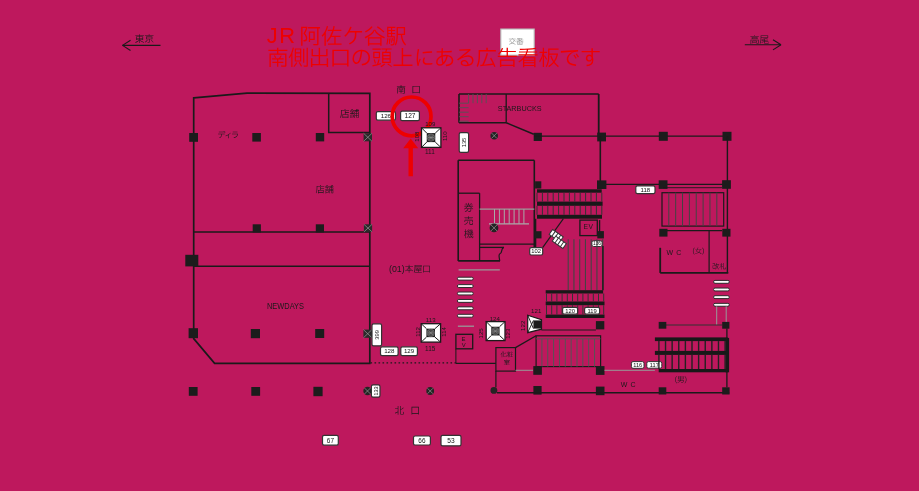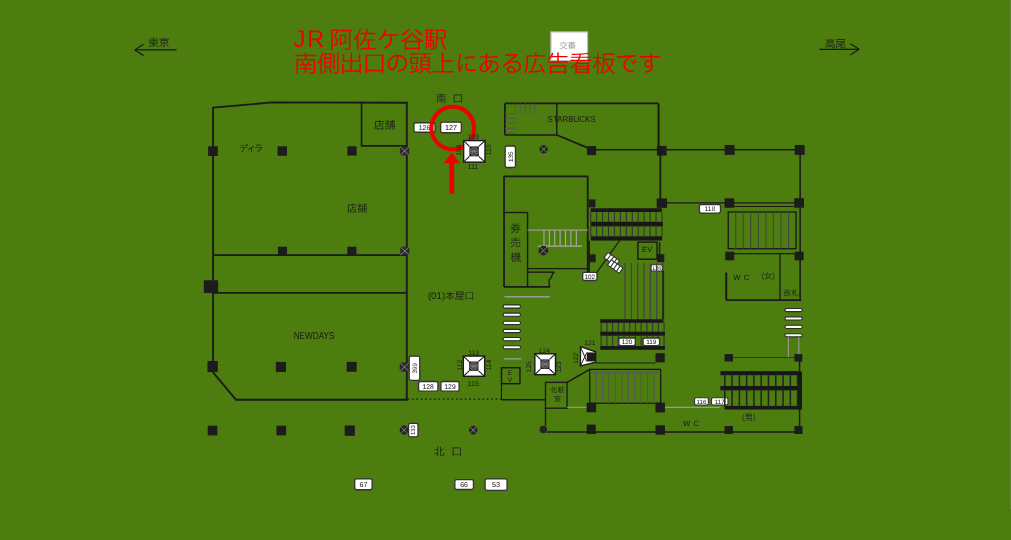--- a/index.html
+++ b/index.html
@@ -1,15 +1,15 @@
 <!DOCTYPE html>
 <html><head><meta charset="utf-8"><title>map</title>
 <style>
 html,body{margin:0;padding:0;background:#fff;}
-#stage{position:relative;width:919px;height:491px;background:#4d7c0f;overflow:hidden;}
+#stage{position:relative;width:919px;height:491px;background:#be185d;overflow:hidden;}
 svg{font-family:"Liberation Sans", sans-serif;}
 </style></head>
 <body>
 
 <div id="stage">
 <svg width="919" height="491" viewBox="0 0 919 491">
 <defs>
 <path id="jg0" d="M556 -227Q596 -167 694 -116Q791 -65 967 -7L942 51Q809 4 726 -34Q643 -72 592 -116Q540 -159 528 -212H521V75H461V-212H454Q442 -158 395 -114Q348 -71 268 -32Q187 6 59 50L33 -7Q204 -63 296 -114Q388 -165 426 -227H135V-590H461V-675H54V-731H461V-835H521V-731H947V-675H521V-590H865V-227ZM461 -538H197V-437H461ZM803 -437V-538H521V-437ZM461 -386H197V-279H461ZM521 -279H803V-386H521Z"></path>
 <path id="jg1" d="M524 -832V-723H951V-663H49V-723H460V-832ZM827 -307H539V-10Q539 27 521 44Q503 62 465 62H332L318 2H474V-307H173V-581H827ZM764 -523H236V-365H764ZM328 -216Q287 -142 226 -76Q164 -10 89 41L49 -8Q126 -60 182 -118Q238 -176 276 -246ZM720 -239Q840 -134 947 -3L900 39Q845 -30 792 -86Q739 -141 677 -196Z"></path>
 <path id="jg2" d="M523 -837V-746H941V-692H59V-746H461V-837ZM201 -434V-631H799V-434ZM263 -486H737V-579H263ZM83 75V-366H916V-10Q916 28 898 46Q880 63 842 63H695L680 9H853V-312H146V75ZM272 -244H721V-47H332V8H272ZM332 -97H661V-194H332Z"></path>

